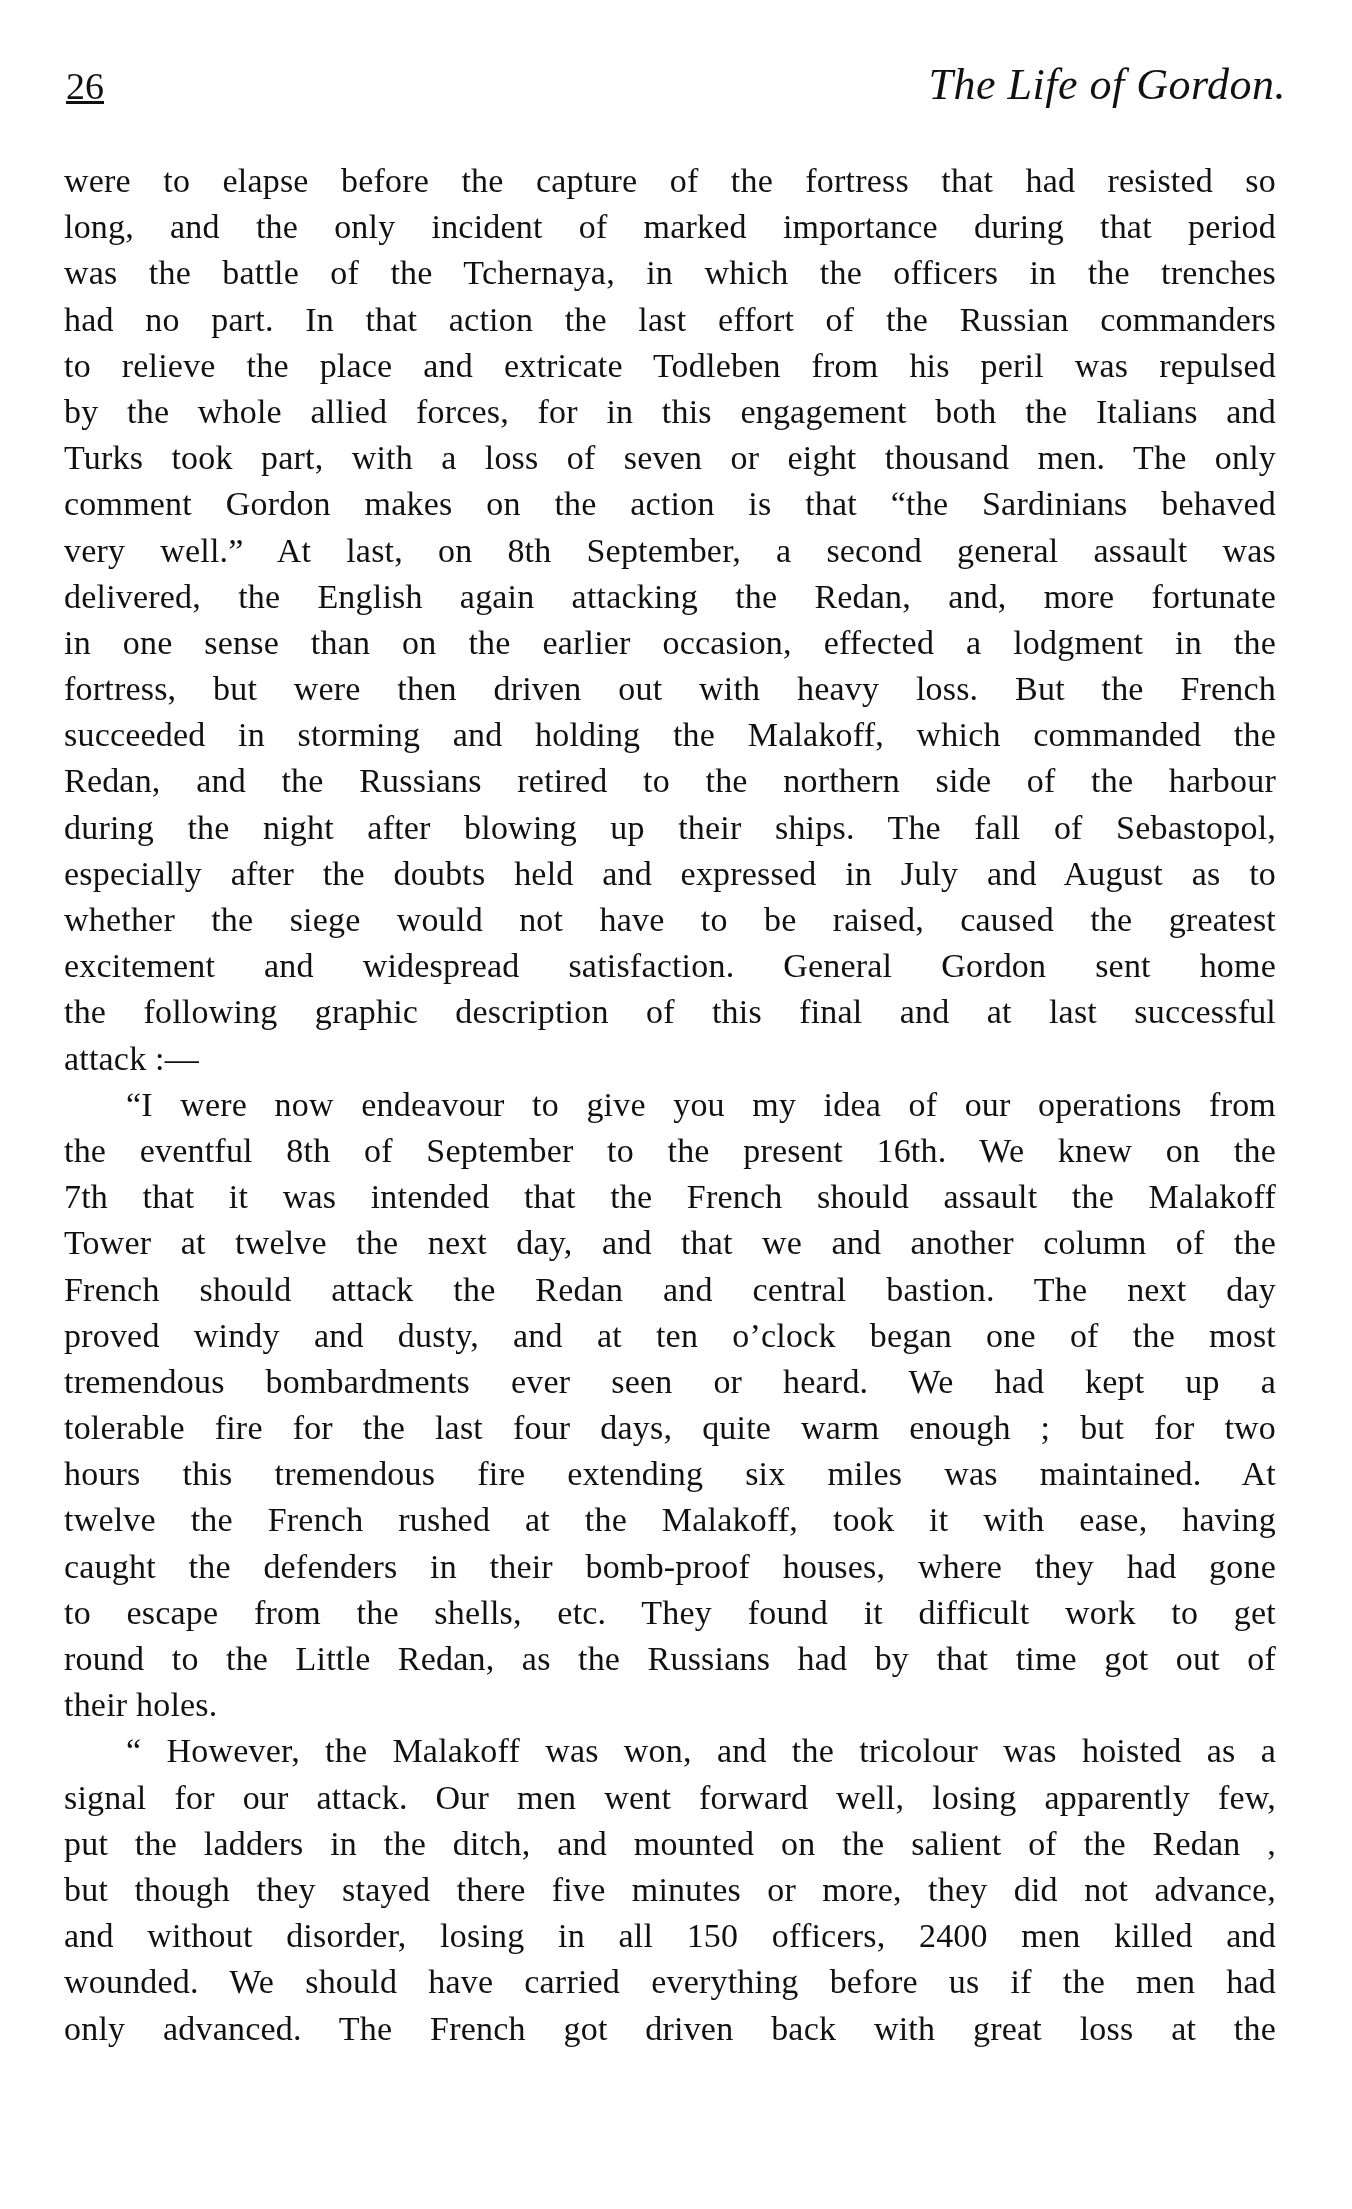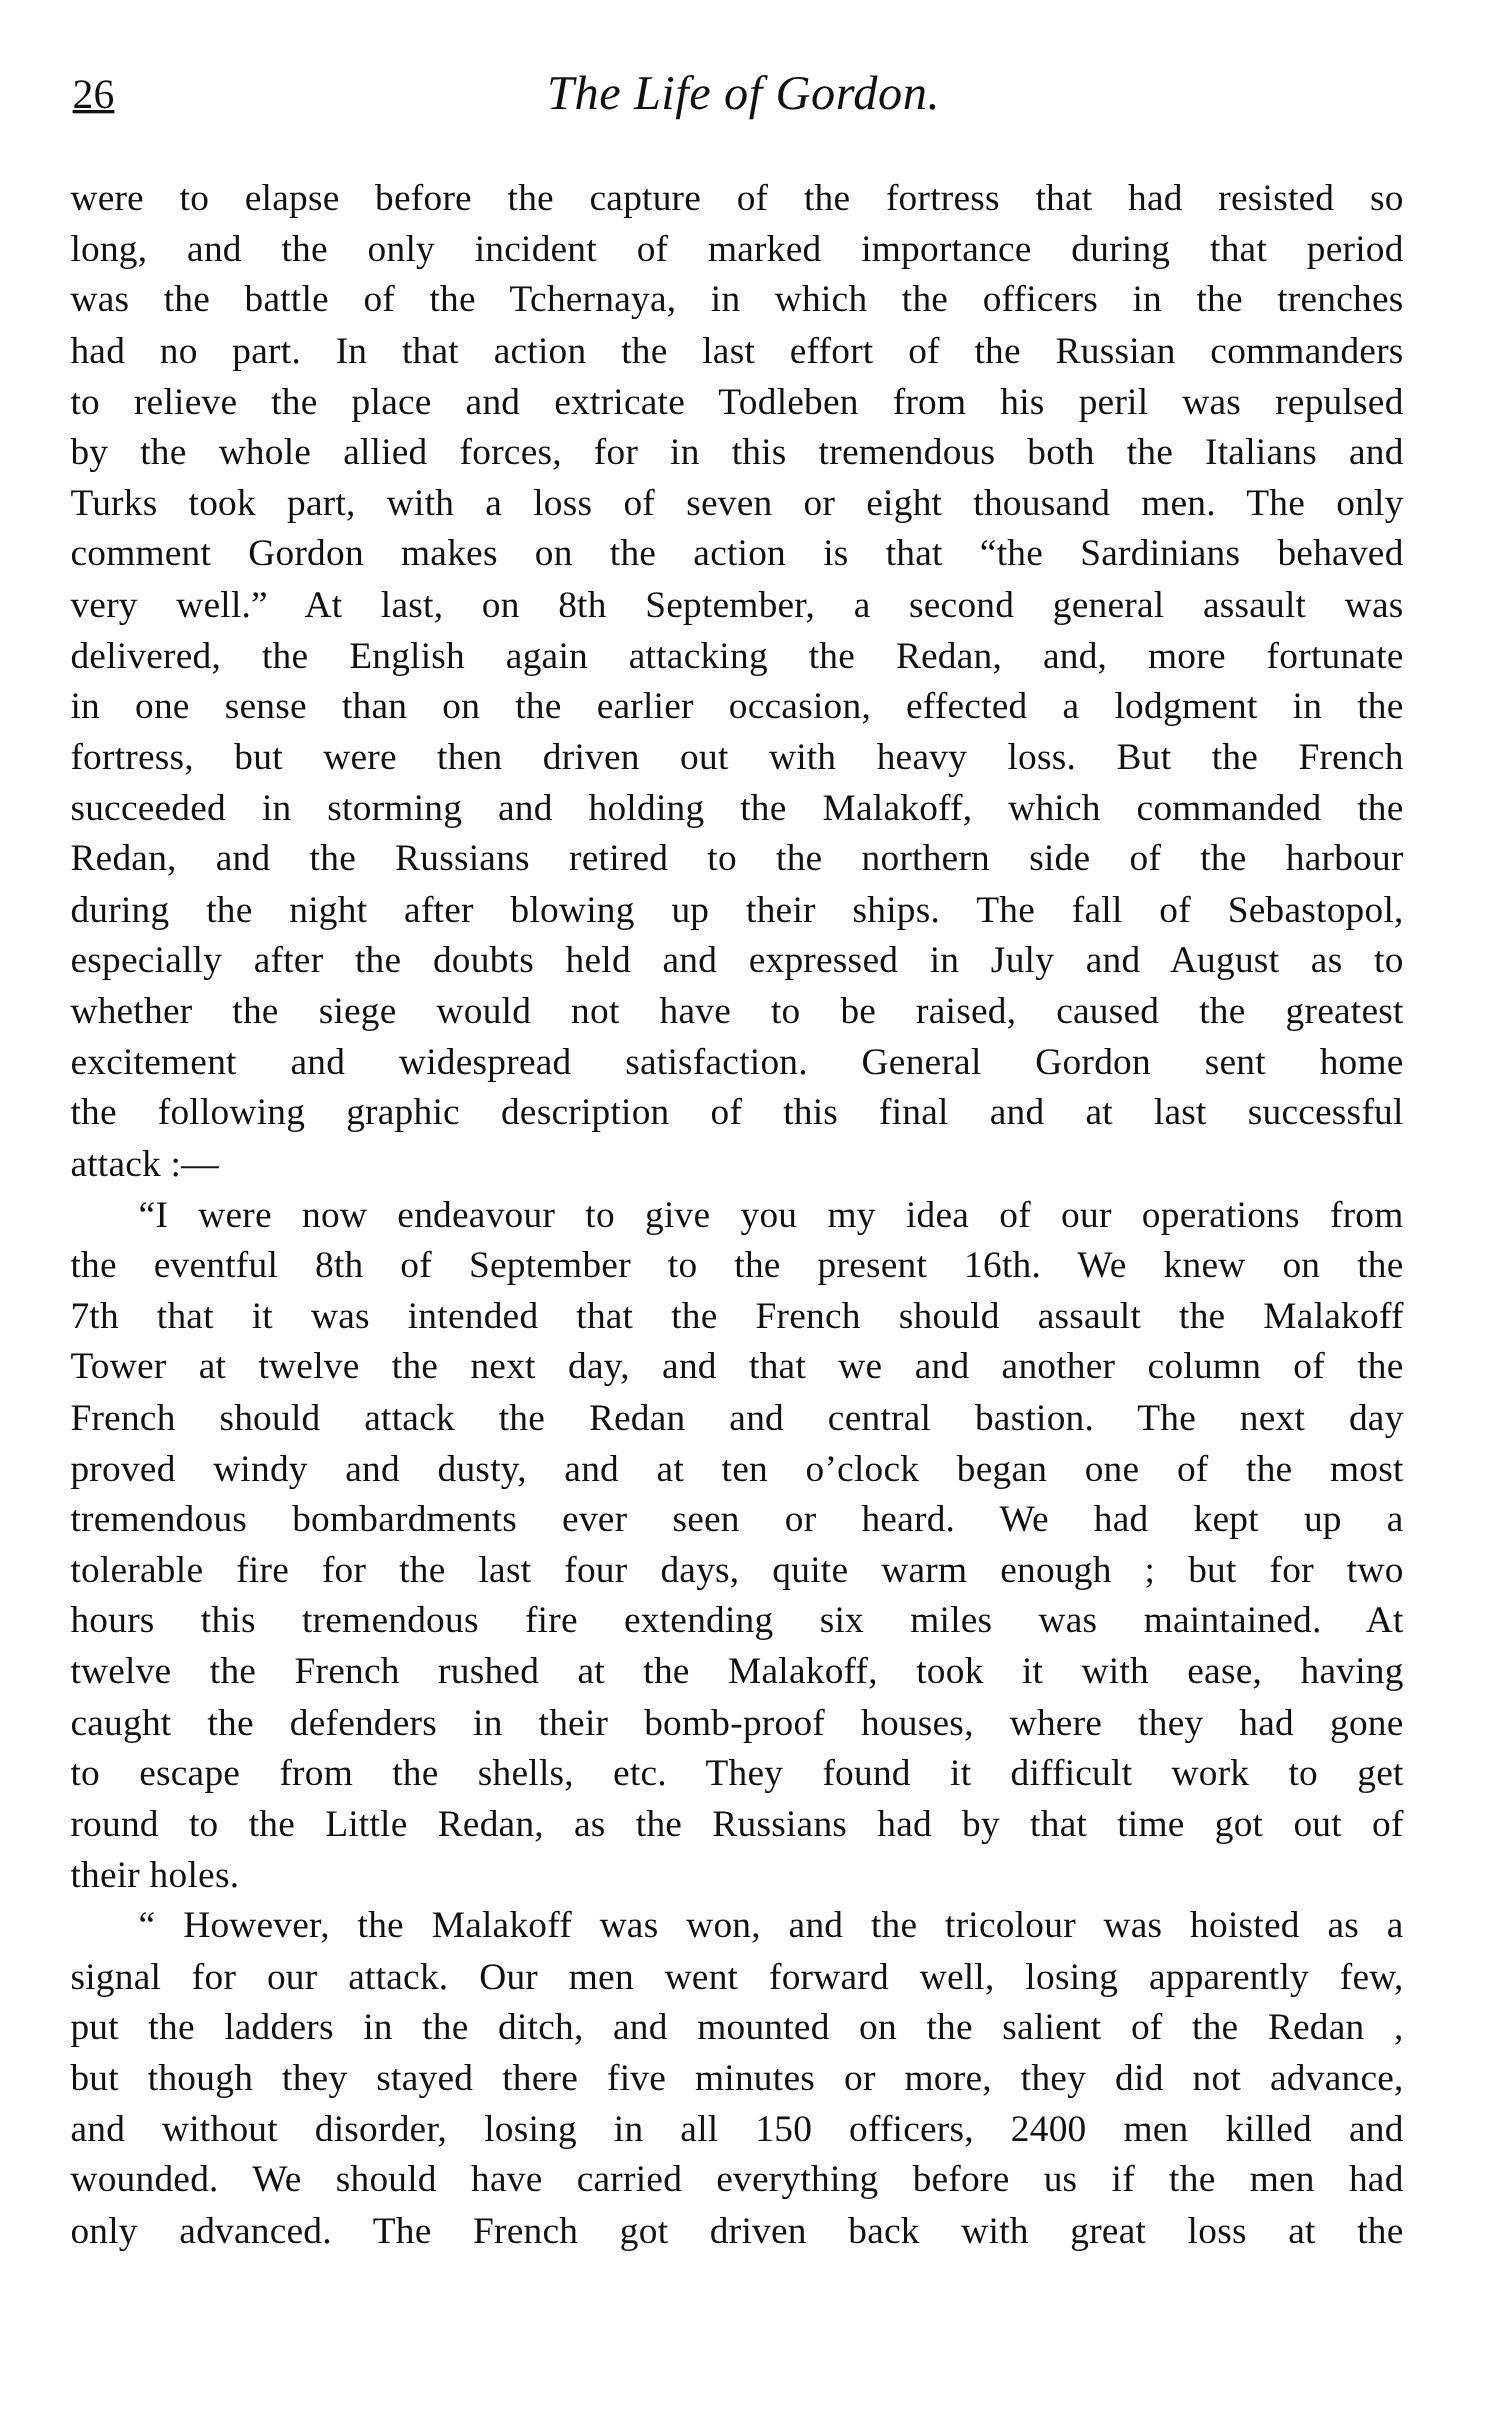--- a/index.html
+++ b/index.html
@@ -35,21 +35,21 @@
     top: 8px;
     font-size: 38px;
     line-height: 40px;
     text-decoration: underline;
   }
   .running-title {
     position: absolute;
     left: 0;
     width: 100%;
     top: 2px;
-    text-align: center;
+    text-align: right;
     font-style: italic;
     font-size: 44px;
     line-height: 50px;
     letter-spacing: 0.5px;
   }
   .body-text {
     position: absolute;
     left: 64px;
     top: 158px;
     width: 1212px;
@@ -78,21 +78,21 @@
   <div class="running-head">
     <span class="page-number">26</span>
     <span class="running-title">The Life of Gordon.</span>
   </div>
   <div class="body-text" id="body-text">
       <span class="line">were to elapse before the capture of the fortress that had resisted so</span>
       <span class="line">long, and the only incident of marked importance during that period</span>
       <span class="line">was the battle of the Tchernaya, in which the officers in the trenches</span>
       <span class="line">had no part.  In that action the last effort of the Russian commanders</span>
       <span class="line">to relieve the place and extricate Todleben from his peril was repulsed</span>
-      <span class="line">by the whole allied forces, for in this tremendous both the Italians and</span>
+      <span class="line">by the whole allied forces, for in this engagement both the Italians and</span>
       <span class="line">Turks took part, with a loss of seven or eight thousand men.  The only</span>
       <span class="line">comment Gordon makes on the action is that “the Sardinians behaved</span>
       <span class="line">very well.”  At last, on 8th September, a second general assault was</span>
       <span class="line">delivered, the English again attacking the Redan, and, more fortunate</span>
       <span class="line">in one sense than on the earlier occasion, effected a lodgment in the</span>
       <span class="line">fortress, but were then driven out with heavy loss.  But the French</span>
       <span class="line">succeeded in storming and holding the Malakoff, which commanded the</span>
       <span class="line">Redan, and the Russians retired to the northern side of the harbour</span>
       <span class="line">during the night after blowing up their ships.  The fall of Sebastopol,</span>
       <span class="line">especially after the doubts held and expressed in July and August as to</span>

